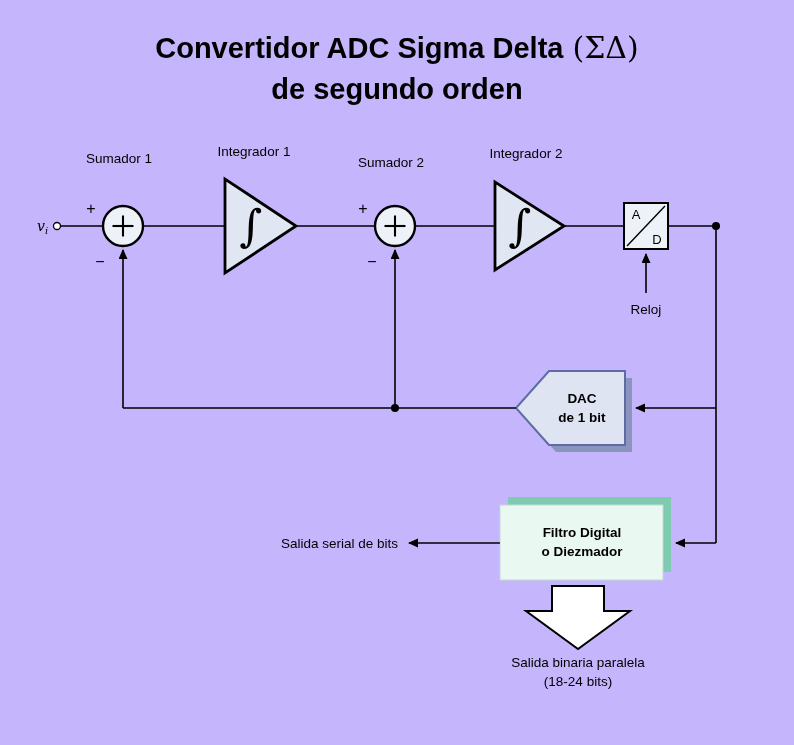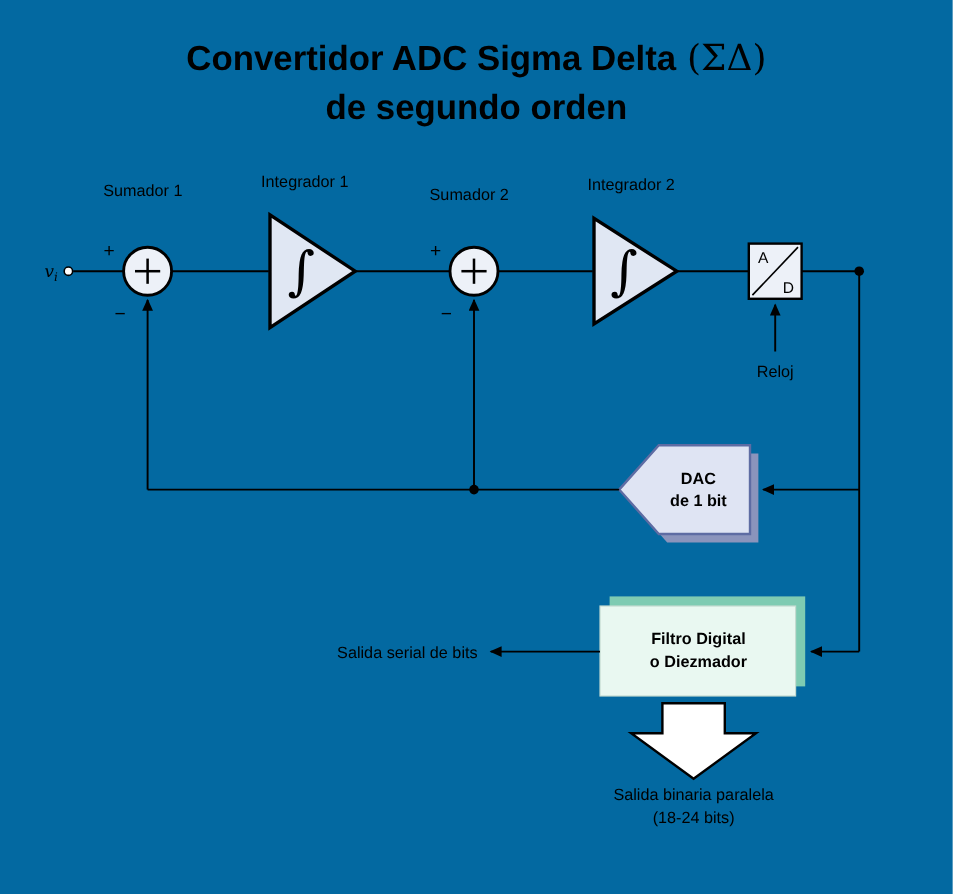--- a/index.html
+++ b/index.html
@@ -1,16 +1,16 @@
 <!DOCTYPE html>
 <html><head>
 <meta charset="utf-8">
 <style>
   html,body{margin:0;padding:0;background:#fff;}
-  .page{position:relative;width:794px;height:745px;background:#0369a1;overflow:hidden;
+  .page{position:relative;width:794px;height:745px;background:#c4b5fd;overflow:hidden;
         font-family:"Liberation Sans",sans-serif;}
   svg text{fill:#000;}
   .title{font-family:"Liberation Sans",sans-serif;font-weight:bold;font-size:29px;}
   .title-math{font-family:"DejaVu Serif",serif;font-weight:normal;font-size:30px;}
   .lbl{font-family:"Liberation Sans",sans-serif;font-size:13.5px;text-anchor:middle;}
   .lbl-end{font-family:"Liberation Sans",sans-serif;font-size:13.5px;text-anchor:end;}
   .boxlbl{font-family:"Liberation Sans",sans-serif;font-size:13.5px;font-weight:bold;text-anchor:middle;}
   .sign{font-family:"Liberation Sans",sans-serif;font-size:16px;text-anchor:middle;}
   .adlbl{font-family:"Liberation Sans",sans-serif;font-size:13px;text-anchor:middle;}
   .integral{font-family:"DejaVu Serif",serif;font-size:44px;text-anchor:middle;}

